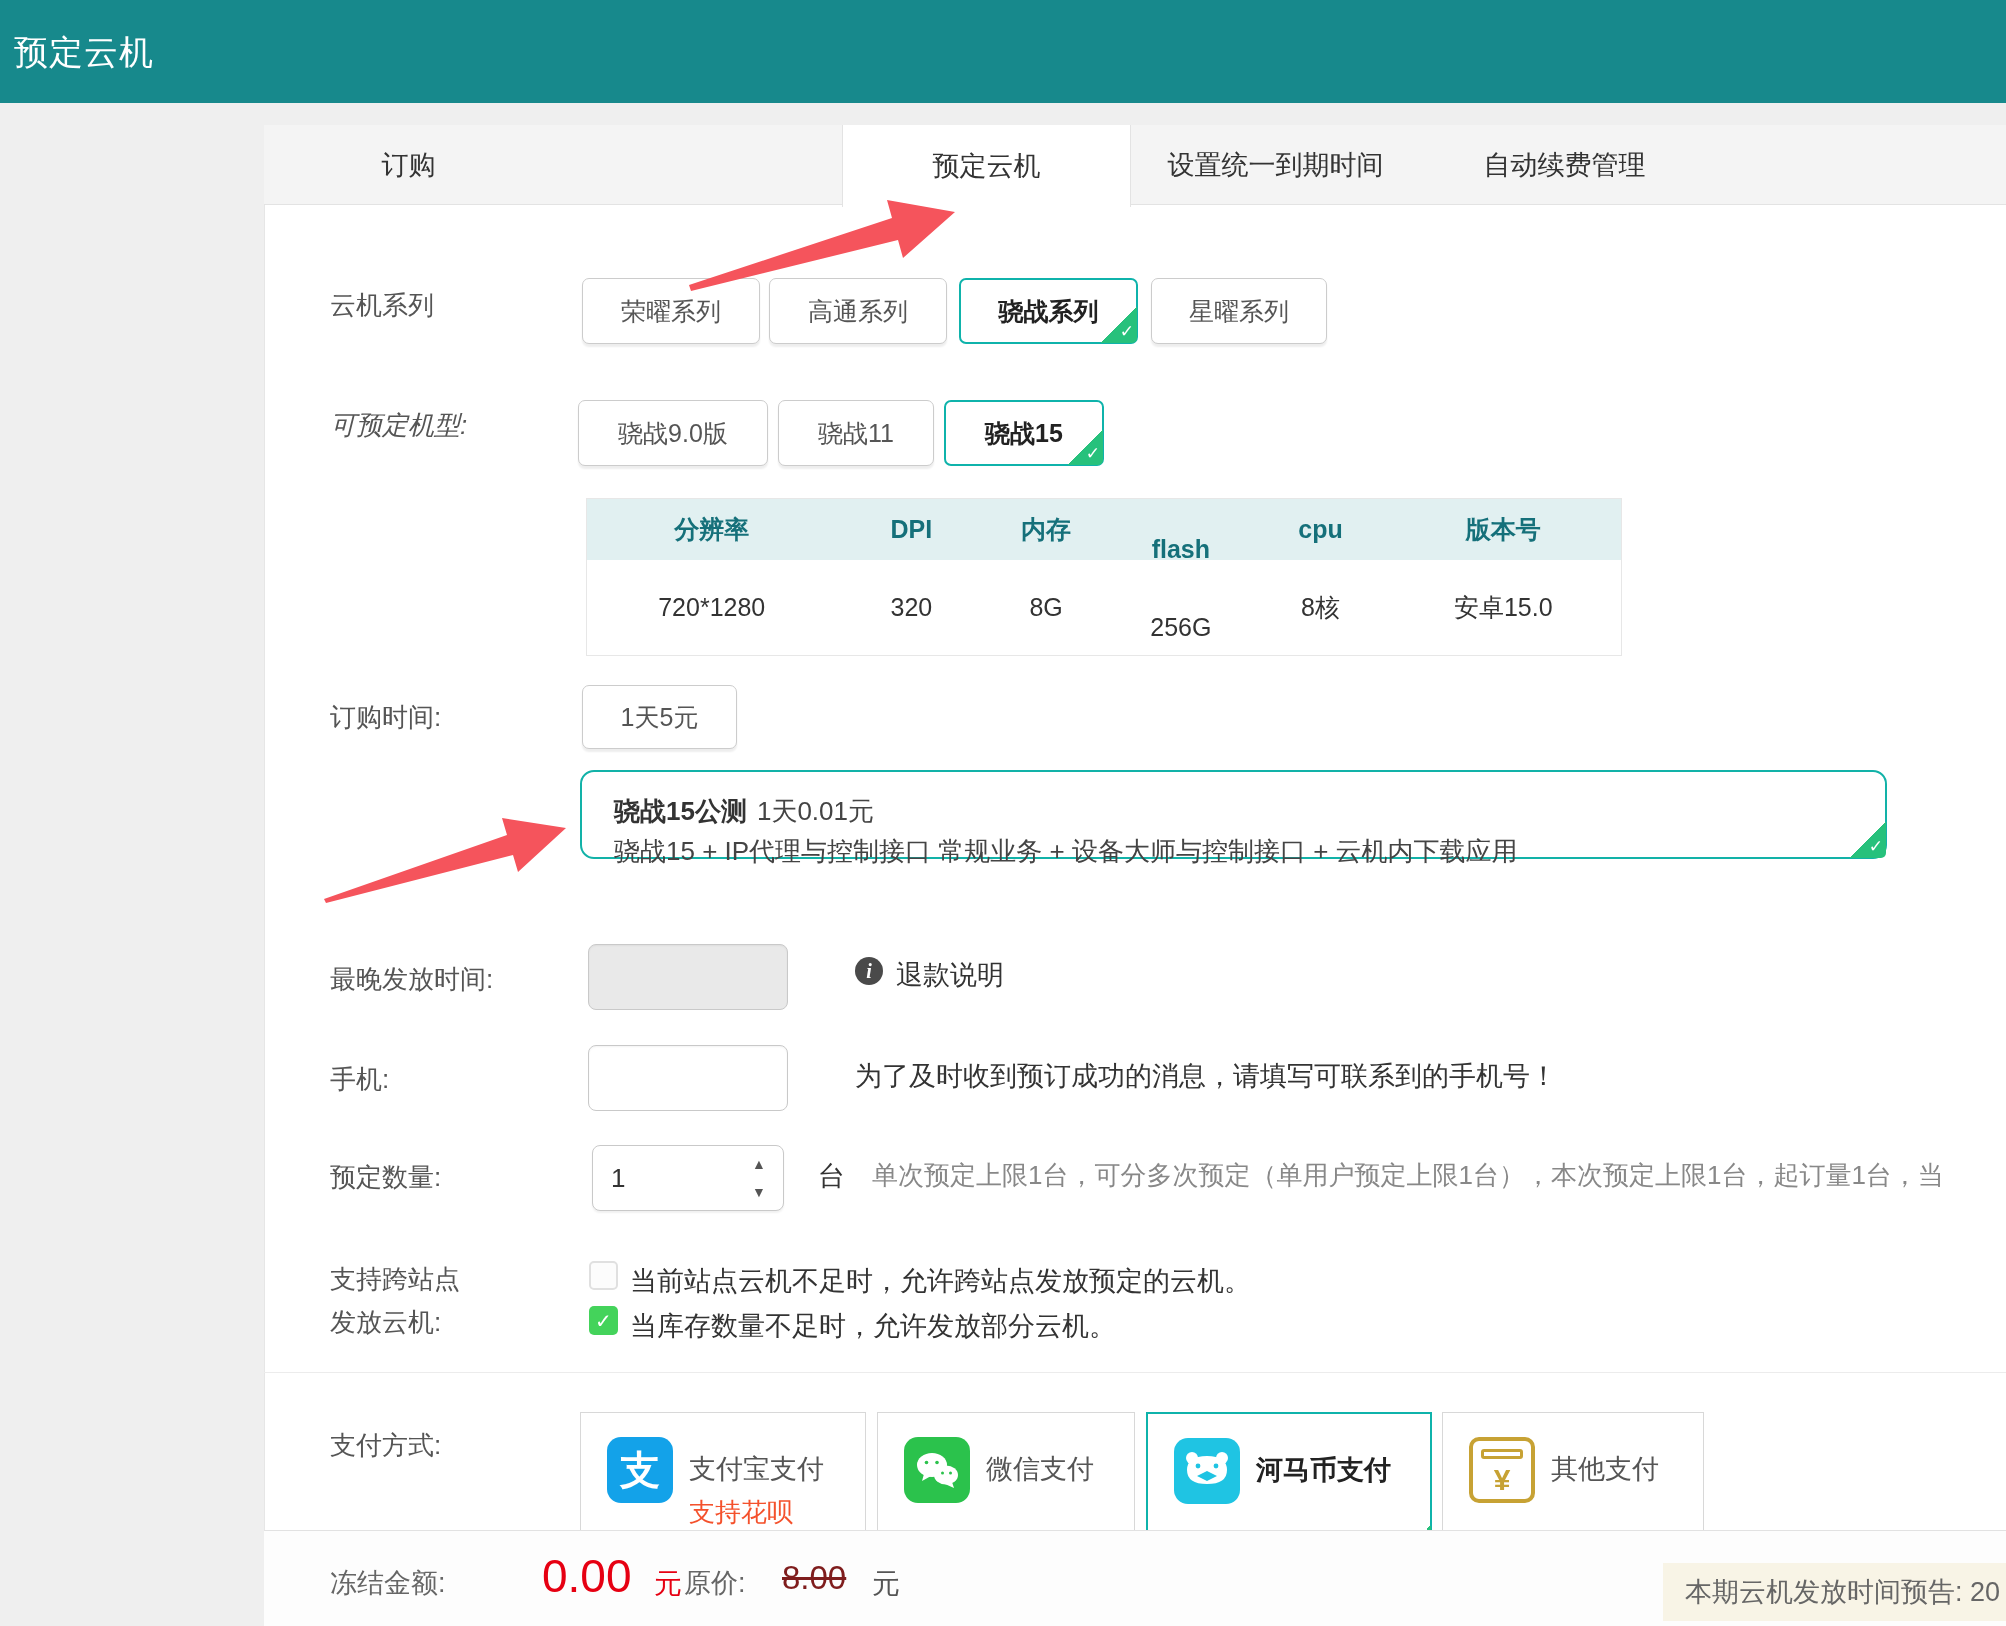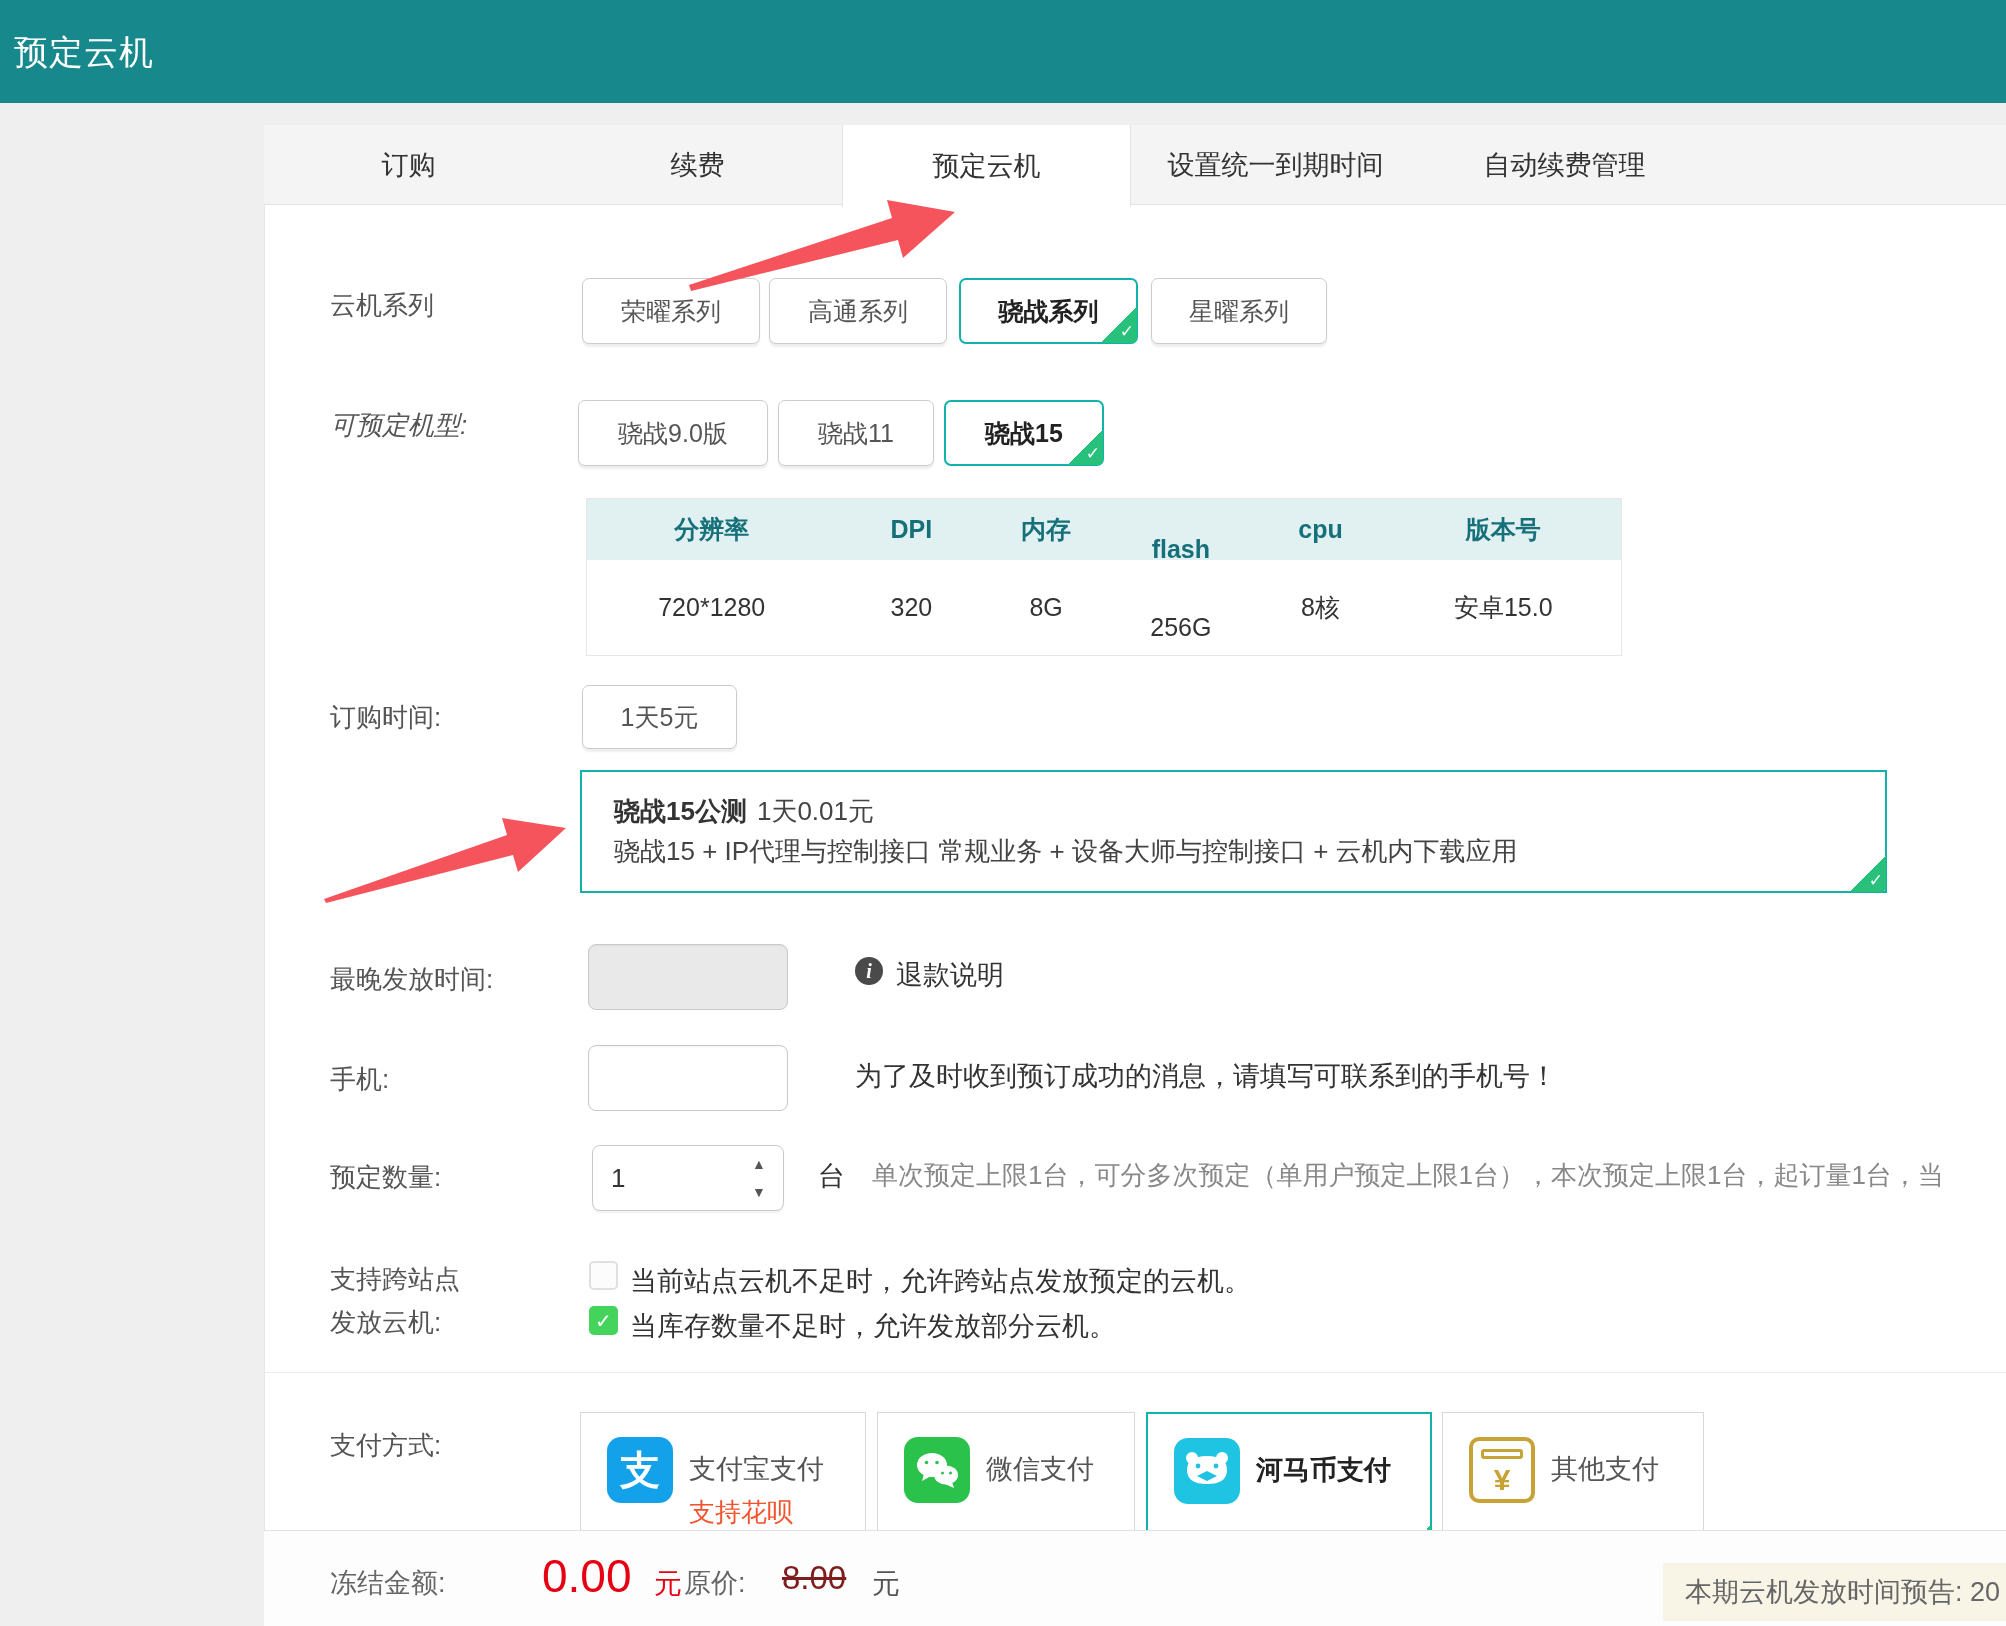--- a/index.html
+++ b/index.html
@@ -34,22 +34,22 @@
   
   .spec-table { position:absolute; left:586px; top:498px; width:1036px; border:1px solid #e7e7e7; }
   .spec-head { display:flex; height:61px; background:#e1f0f1; align-items:center; }
   .spec-body { display:flex; height:95px; background:#fff; align-items:center; }
   .spec-cell { text-align:center; font-size:25px; }
   .spec-head .spec-cell { color:#15707a; font-weight:bold; }
   .spec-body .spec-cell { color:#333; }
   .c0{width:250px;} .c1{width:150px;} .c2{width:120px;} .c3{width:150px;margin-top:39px;} .c4{width:130px;} .c5{width:236px;}
 
   
-  .plan-box { position:absolute; left:580px; top:770px; width:1307px; height:123px; background:#fff;
-              border:2px solid #12b2a8; border-radius:0; cursor:pointer; }
+  .plan-box { position:absolute; left:580px; top:770px; width:1307px; height:89px; background:#fff;
+              border:2px solid #12b2a8; border-radius:14px; cursor:pointer; }
   .plan-line1 { position:absolute; left:32px; top:22px; font-size:26px; color:#333; }
   .plan-line1 b { font-weight:bold; }
   .plan-line1 .price { font-weight:normal; color:#444; margin-left:10px; }
   .plan-desc { position:absolute; left:32px; top:62px; font-size:26px; color:#444; }
 
   
   .text-input { position:absolute; width:200px; height:66px; border:1px solid #c9c9c9; border-radius:8px;
                 background:#fff; box-shadow:inset 0 1px 2px rgba(0,0,0,.05); font-size:26px; padding:0 16px; color:#333; }
   .text-input:disabled, .text-input.disabled { background:#e9e9e9; }
 
@@ -112,21 +112,20 @@
 
   <div class="app-header">
     <div class="title">预定云机</div>
   </div>
 
   <div class="panel"></div>
 
   <div class="tabbar"></div>
   <div style="position:absolute;left:264px;top:125px;width:1742px;height:82px;">
     <div class="tab t0">订购</div>
-    <div class="tab t1">续费</div>
     <div class="tab t2 active">预定云机</div>
     <div class="tab t3">设置统一到期时间</div>
     <div class="tab t4">自动续费管理</div>
   </div>
 
   <div class="row-label" style="top:288px;">云机系列</div>
   <div class="opt-btn" style="left:582px;top:278px;width:178px;">
     <span>荣曜系列</span>
   </div>
   <div class="opt-btn" style="left:769px;top:278px;width:178px;">

